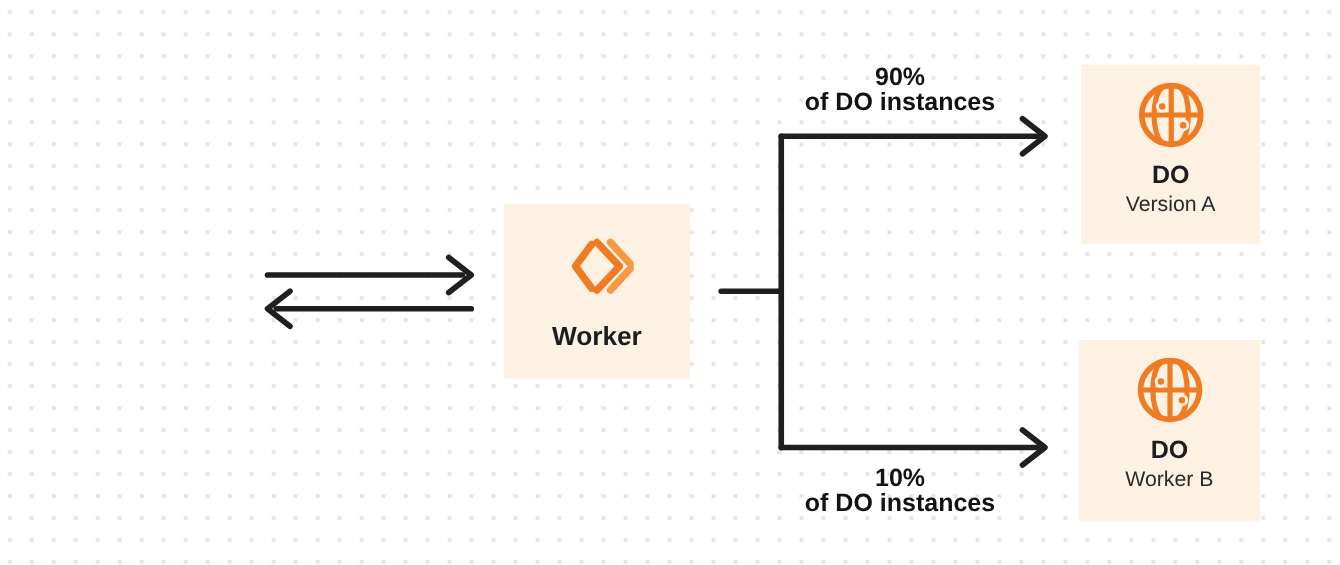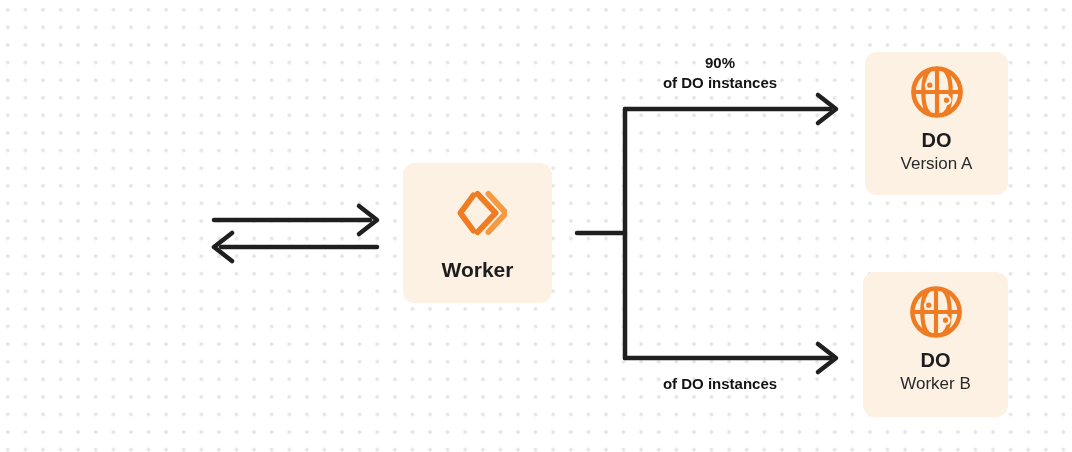--- a/index.html
+++ b/index.html
@@ -19,21 +19,21 @@
 
   .arrow-layer {
     position: absolute;
     inset: 0;
     width: 1072px;
     height: 452px;
   }
 
   .node {
     position: absolute;
-    border-radius: 12px;
+    border-radius: 0;
     display: flex;
     flex-direction: column;
     align-items: center;
     justify-content: center;
   }
 
   .node-client {
     left: 42px; top: 163px;
     width: 143px; height: 142px;
     background: #f5f5f6;
@@ -78,21 +78,21 @@
     font-size: 17px;
     font-weight: 400;
     color: #29292c;
     line-height: 1.2;
   }
 
   .split-label {
     position: absolute;
     width: 220px;
     text-align: center;
-    font-size: 15px;
+    font-size: 20px;
     font-weight: 700;
     color: #131313;
     line-height: 19.5px;
   }
   .split-label-top { left: 610px; top: 53px; }
   .split-label-bottom { left: 610px; top: 374px; }
 
   .icon-block { display: flex; align-items: center; justify-content: center; }
 </style>
 </head>
@@ -168,16 +168,17 @@
     </span>
     <span class="do-title">DO</span>
     <span class="do-subtitle">Worker B</span>
   </div>
 
   <div class="split-label split-label-top">
     <div>90%</div>
     <div>of DO instances</div>
   </div>
   <div class="split-label split-label-bottom">
+    <div>10%</div>
     <div>of DO instances</div>
   </div>
 
 </div>
 
 </body></html>

